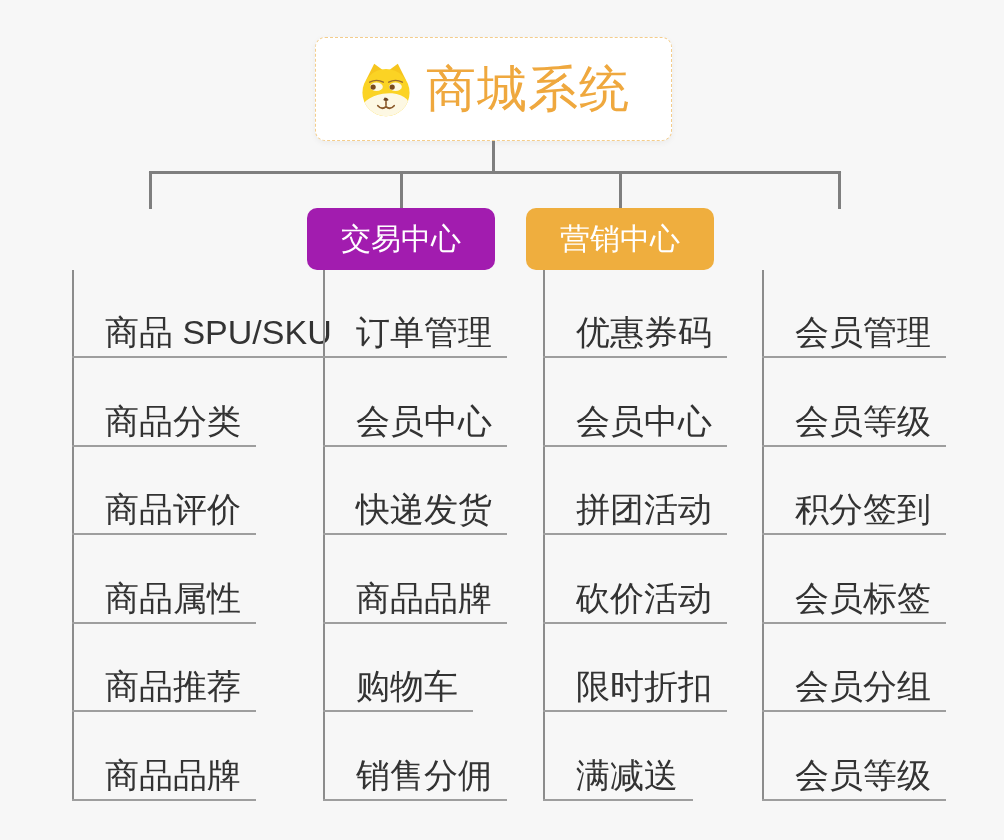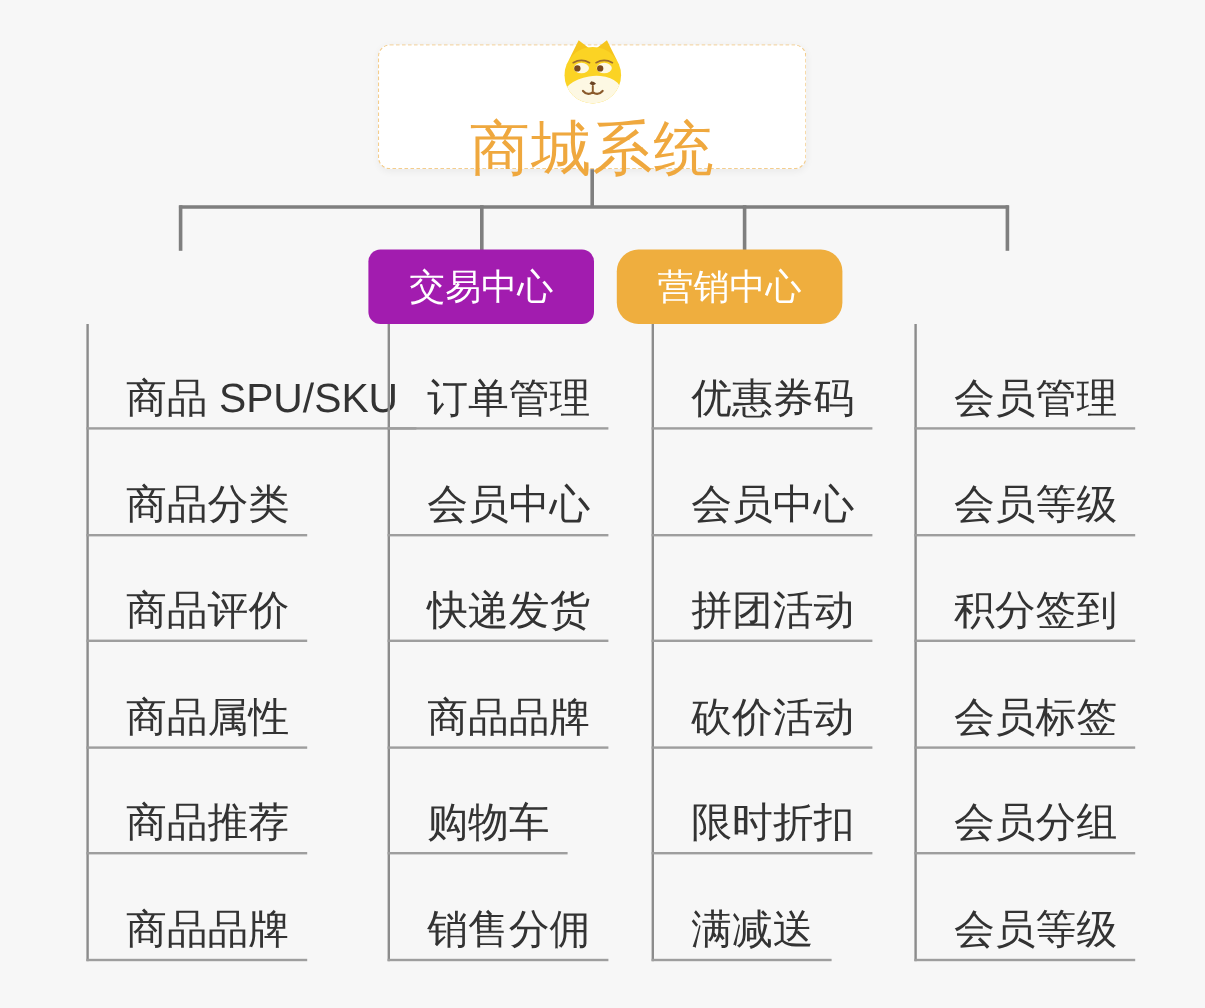--- a/index.html
+++ b/index.html
@@ -36,21 +36,21 @@
   .conn.drop.d4{left:838px;}
 
   
   .branch-box{
     position:absolute;top:208px;width:188px;height:62px;
     border-radius:10px;display:flex;align-items:center;justify-content:center;
     color:#ffffff;font-size:30px;white-space:nowrap;
   }
   .branch-box.b1{left:56px;}
   .branch-box.b2{left:307px;}
-  .branch-box.b3{left:514px;border-radius:18px;}
+  .branch-box.b3{left:526px;}
   .branch-box.b4{left:745px;}
 
   
   .column{position:absolute;top:270px;height:531px;}
   .column.c1{left:72px;}
   .column.c2{left:323px;}
   .column.c3{left:543px;}
   .column.c4{left:762px;}
   .spine{position:absolute;left:0;top:0;width:2px;height:531px;background:#8c8c8c;}
   .leaf{
@@ -65,21 +65,21 @@
   .leaf.r3{top:220px;}
   .leaf.r4{top:309px;}
   .leaf.r5{top:397px;}
   .leaf.r6{top:486px;}
 </style>
 </head>
 <body style="background: rgb(247, 247, 247);">
 
 <div class="stage">
 
-  <div class="root-node" style="border-color: rgb(244, 205, 140); flex-direction: column;">
+  <div class="root-node" style="border-color: rgb(244, 205, 140);">
     <svg class="doge" viewBox="0 0 64 64" aria-hidden="true">
       <defs>
         <clipPath id="headClip">
             <circle cx="32" cy="36" r="26"></circle>
           </clipPath>
       </defs>
       <polygon points="10,22 19,4 31,13" fill="#f6c51d"></polygon>
       <polygon points="33,13 45,4 54,22" fill="#f6c51d"></polygon>
       <circle cx="32" cy="36" r="26" fill="#fbd324"></circle>
       <g clip-path="url(#headClip)">

